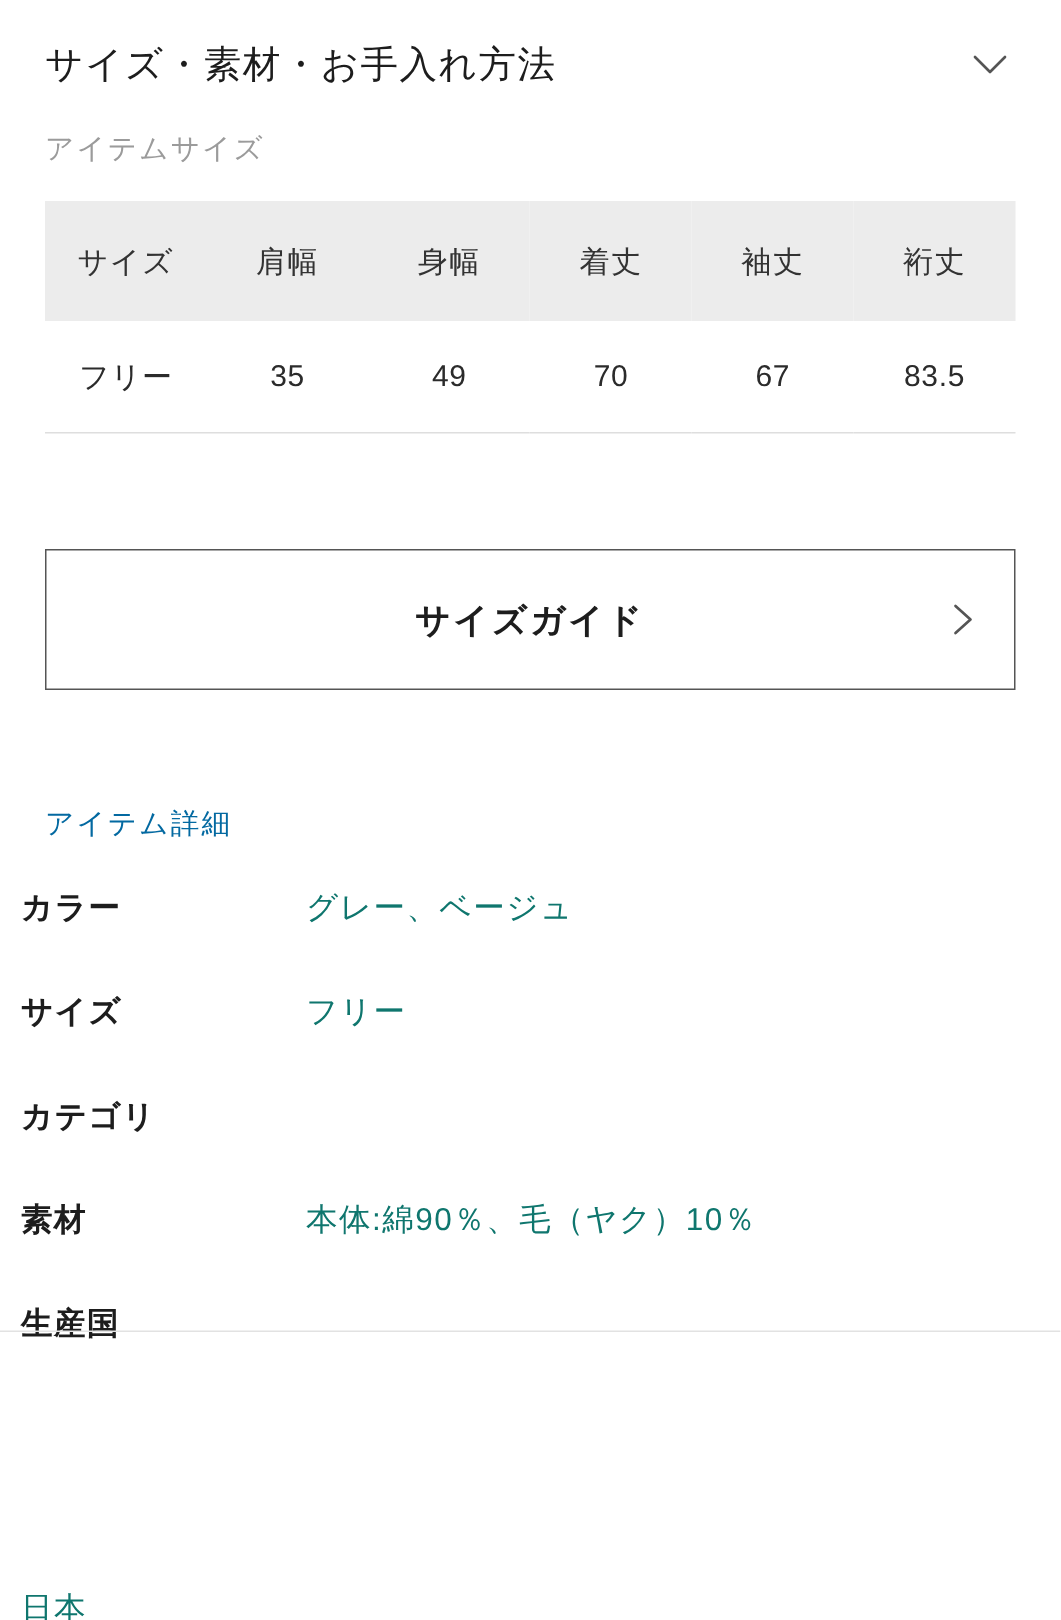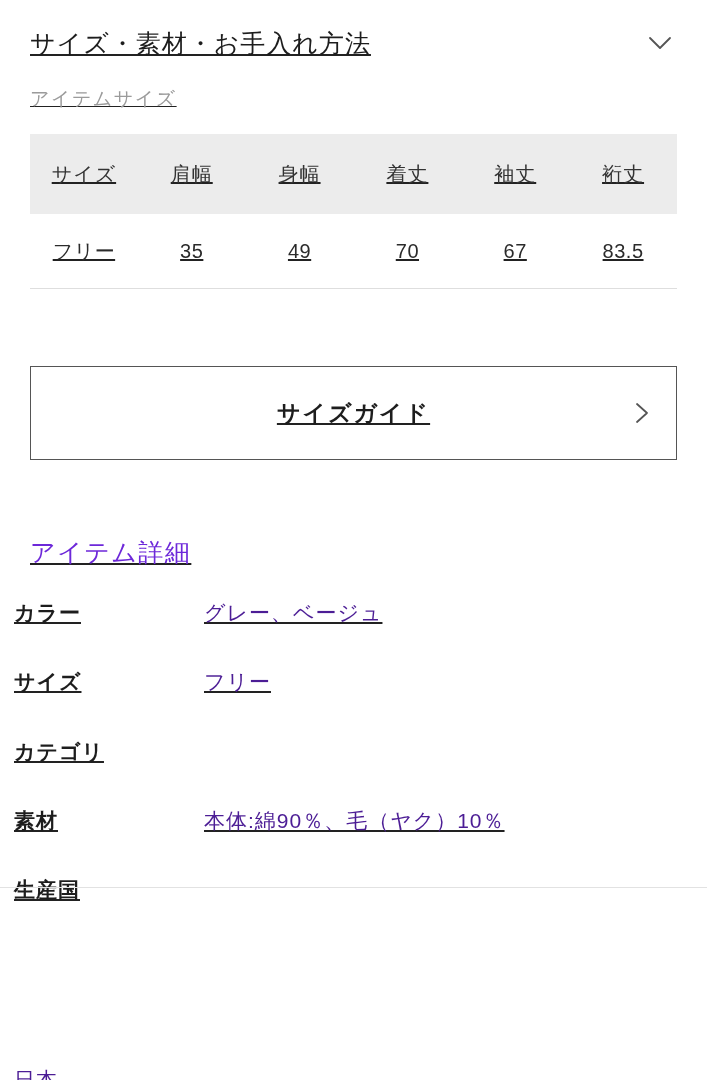--- a/index.html
+++ b/index.html
@@ -14,21 +14,20 @@
     color: #222222;
     overflow: hidden;
     position: relative;
   }
   .page {
     width: 707px;
     height: 900px;
     box-sizing: border-box;
     position: relative;
     background: #ffffff;
-    text-decoration: underline;
   }
 
   
   .section-header {
     display: flex;
     align-items: center;
     justify-content: space-between;
     padding: 26px 30px 8px 30px;
     box-sizing: border-box;
   }
@@ -112,22 +111,22 @@
     position: absolute;
     right: 22px;
     top: 50%;
     transform: translateY(-50%);
     width: 26px;
     height: 26px;
   }
 
   
   .detail-label {
-    font-size: 25px;
-    color: #6d28d9;
+    font-size: 19px;
+    color: #0369a1;
     letter-spacing: 1.5px;
     padding: 76px 30px 0 30px;
     box-sizing: border-box;
   }
   .detail-list {
     padding: 30px 30px 0 14px;
     box-sizing: border-box;
   }
   .detail-row {
     display: flex;
@@ -139,21 +138,21 @@
     width: 190px;
     flex: 0 0 190px;
     font-size: 21px;
     font-weight: bold;
     color: #1d1d1d;
     letter-spacing: 1px;
     line-height: 1.3;
   }
   .detail-val {
     font-size: 21px;
-    color: #4c1d95;
+    color: #0f766e;
     letter-spacing: 1px;
     line-height: 1.3;
   }
 
   
   .bottom-rule {
     position: absolute;
     left: 0;
     right: 0;
     bottom: 12px;

